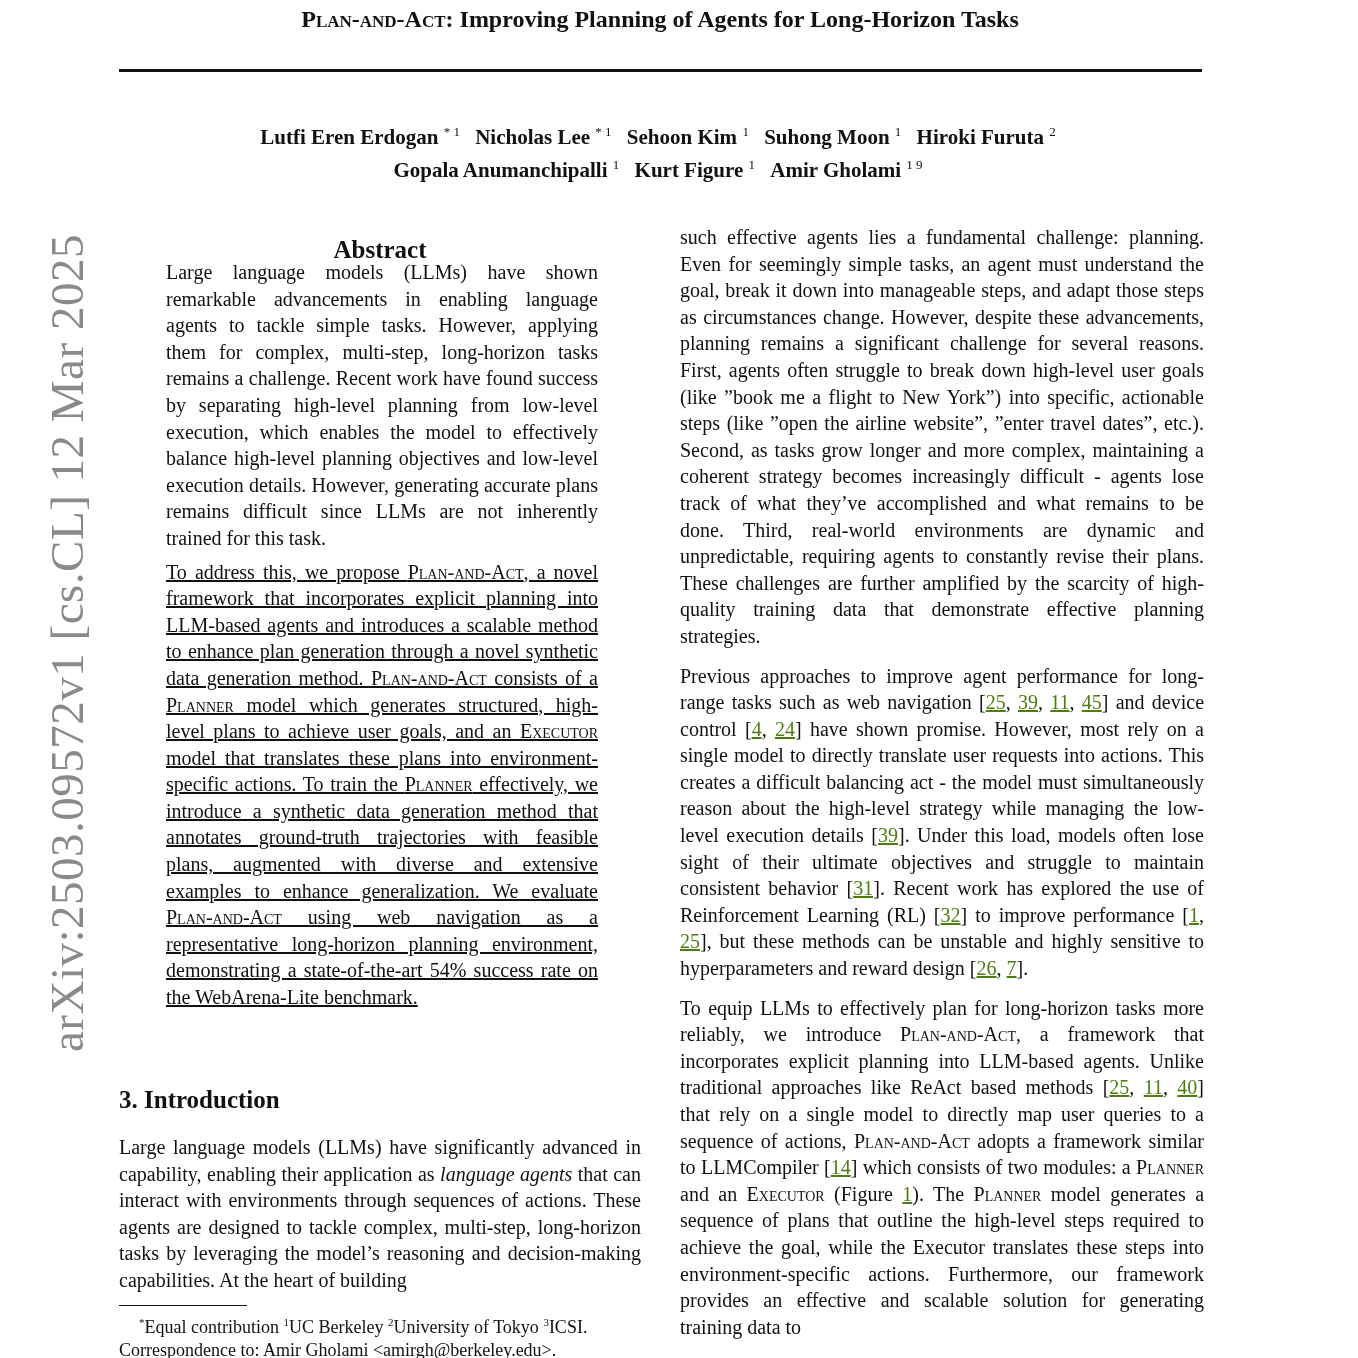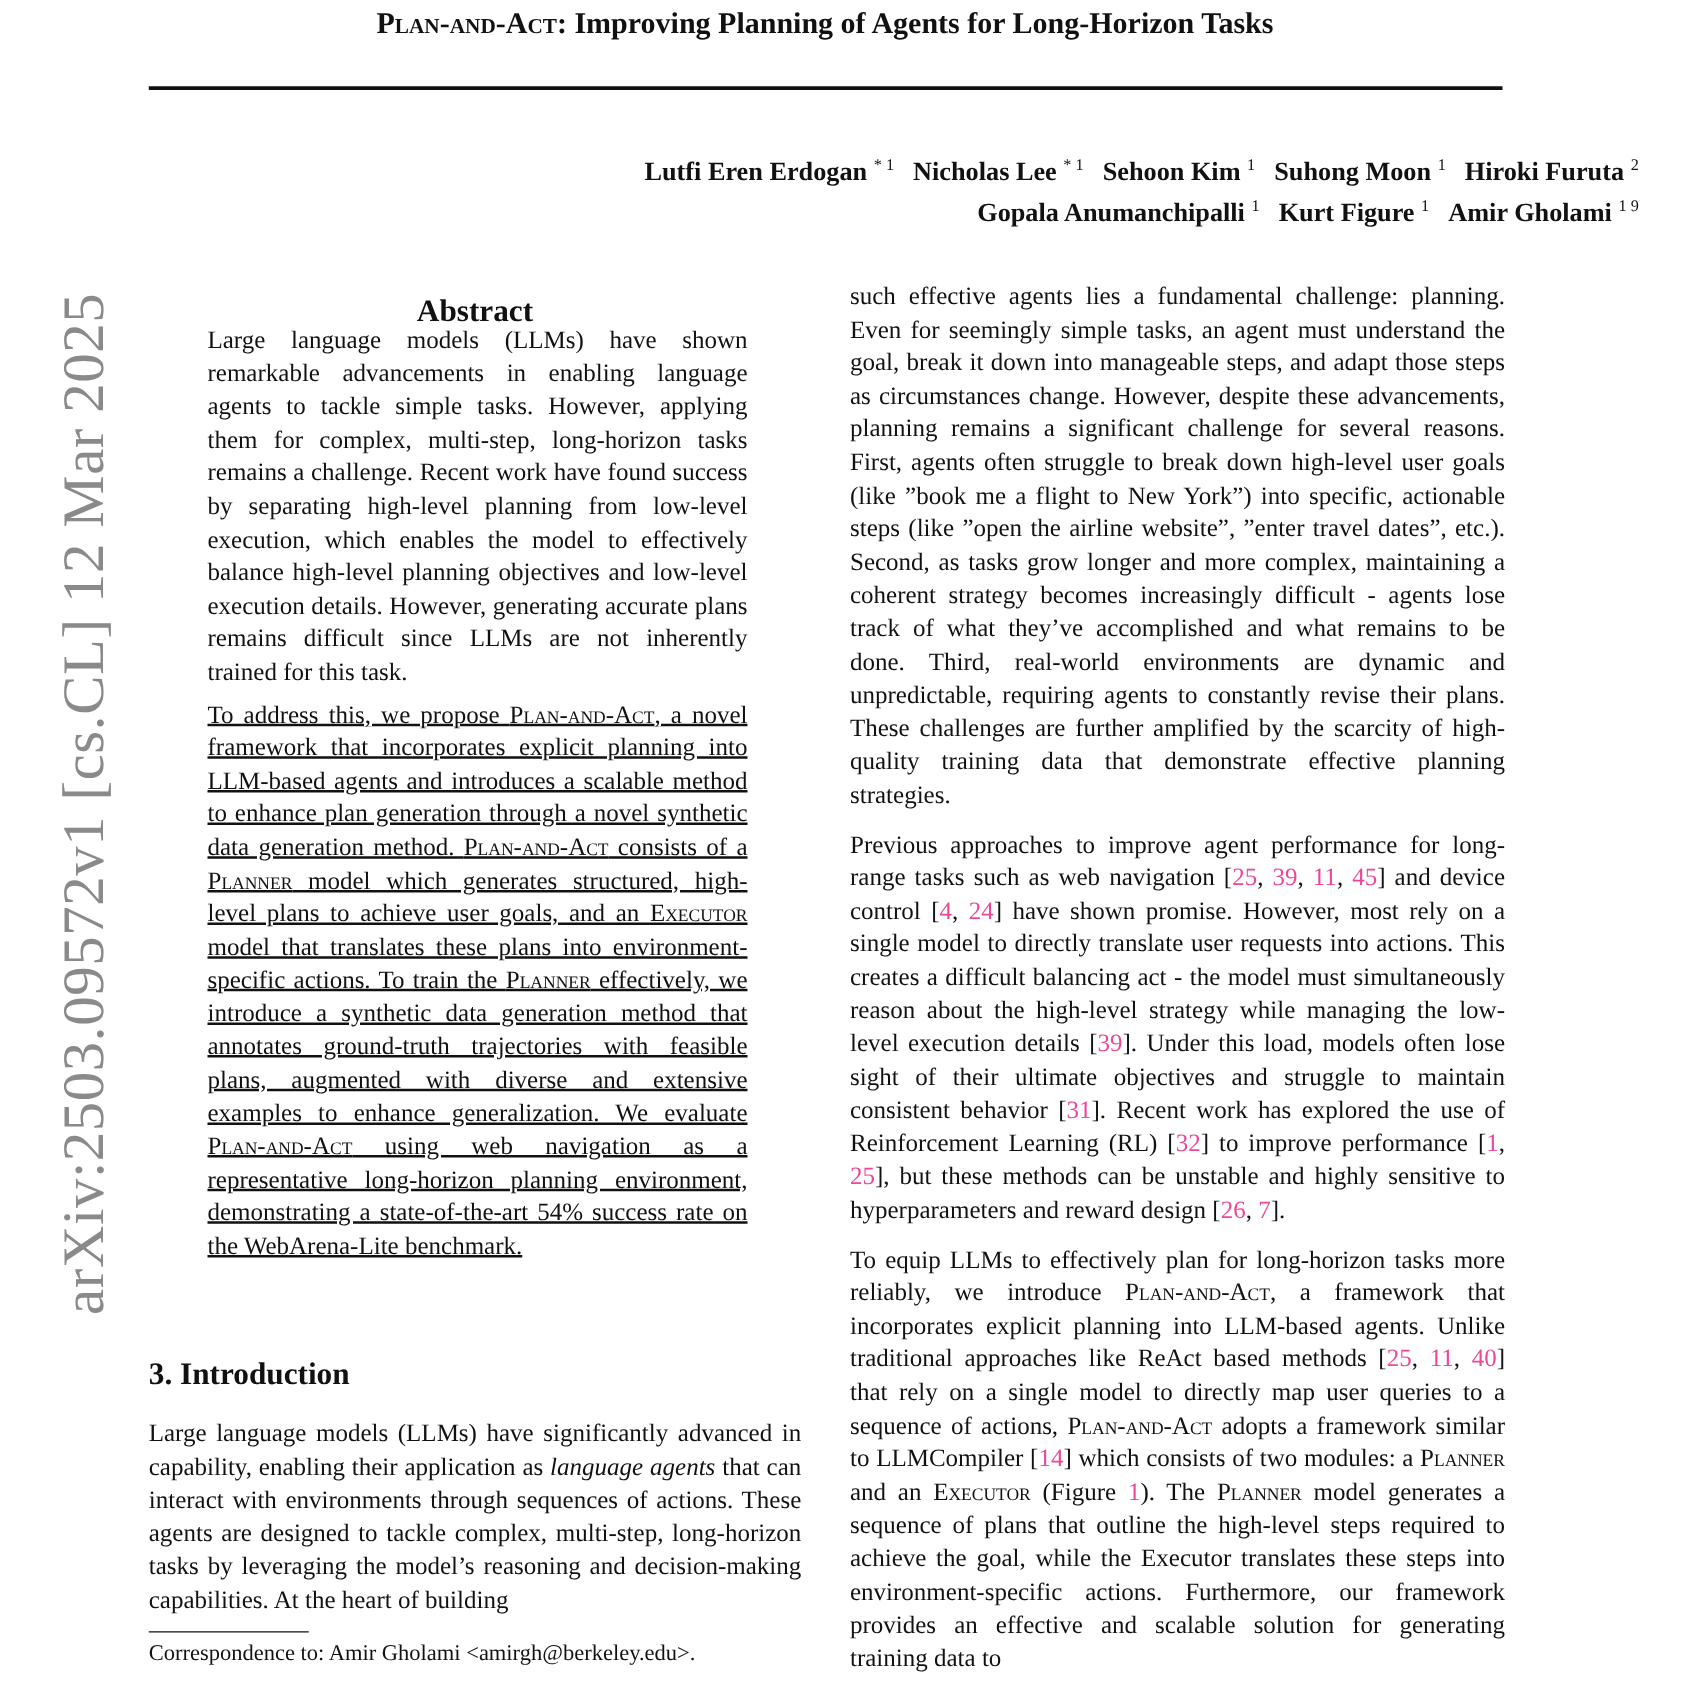--- a/index.html
+++ b/index.html
@@ -1,25 +1,25 @@
 <!DOCTYPE html>
 <html><head>
 <meta charset="utf-8">
 <style>
   html, body { margin:0; padding:0; background:#ffffff; }
   body { width:1358px; height:1358px; position:relative; overflow:hidden;
          font-family:"Liberation Serif", "DejaVu Serif", serif; color:#111; }
   .sc { font-variant: small-caps; }
-  .cite { color:#ec4899; }
+  .cite { color:#4d7c0f;text-decoration:underline; }
   #arxiv-id { position:absolute; left:40px; top:1052px; transform-origin:0 0; transform:rotate(-90deg);
               font-size:47px; color:#8a8a8a; white-space:nowrap; letter-spacing:0.5px; }
   #title { position:absolute; left:0; top:0; width:1320px; text-align:center; font-weight:bold;
            font-size:24px; line-height:38px; }
   #title-rule { position:absolute; left:119px; top:69px; width:1083px; height:3px; background:#111; }
-  #authors { position:absolute; left:0; top:118px; width:1316px; text-align:right; font-weight:bold;
+  #authors { position:absolute; left:0; top:118px; width:1316px; text-align:center; font-weight:bold;
              font-size:21px; line-height:28px; }
   #authors sup { font-weight:normal; font-size:13px; }
   .author { margin:0 5px; }
   #abstract-title { position:absolute; left:164px; top:236px; width:432px; text-align:center;
                     font-weight:bold; font-size:25px; }
   .para { text-align:justify; font-size:20px; line-height:26.6px; margin:0; hyphens:manual; }
   #abstract { position:absolute; left:166px; top:259px; width:432px; }
   #abstract .para + .para { margin-top:7px;text-decoration:underline; }
   #intro-title { position:absolute; left:119px; top:1086px; font-weight:bold; font-size:25px; }
   #intro-p1 { position:absolute; left:119px; top:1134px; width:522px; }
@@ -54,20 +54,21 @@
 <div id="abstract">
   <p class="para">Large language models (LLMs) have shown remarkable advancements in enabling language agents to tackle simple tasks. However, applying them for complex, multi-step, long-horizon tasks remains a challenge.  Recent work have found success by separating high-level planning from low-level execution, which enables the model to effectively balance high-level planning objectives and low-level execution details. However, generating accurate plans remains difficult since LLMs are not inherently trained for this task.</p>
   <p class="para"><span>To address this, we propose </span><span class="sc">Plan-and-Act</span><span>, a novel framework that incorporates explicit planning into LLM-based agents and introduces a scalable method to enhance plan generation through a novel synthetic data generation method. </span><span class="sc">Plan-and-Act</span><span> consists of a </span><span class="sc">Planner</span><span> model which generates structured, high-level plans to achieve user goals, and an </span><span class="sc">Executor</span><span> model that translates these plans into environment-specific actions.  To train the </span><span class="sc">Planner</span><span> effectively, we introduce a synthetic data generation method that annotates ground-truth trajectories with feasible plans, augmented with diverse and extensive examples to enhance generalization.  We evaluate </span><span class="sc">Plan-and-Act</span><span> using web navigation as a representative long-horizon planning environment, demonstrating a state-of-the-art 54% success rate on the WebArena-Lite benchmark.</span></p>
 </div>
 
 <div id="intro-title">3. Introduction</div>
 <p id="intro-p1" class="para"><span>Large language models (LLMs) have significantly advanced in capability, enabling their application as </span><em>language agents</em><span> that can interact with environments through sequences of actions. These agents are designed to tackle complex, multi-step, long-horizon tasks by leveraging the model’s reasoning and decision-making capabilities.  At the heart of building</span></p>
 
 <div id="footnote-rule"></div>
 <div id="footnote">
+  <div class="fn-line1"><sup>*</sup><span>Equal contribution  </span><sup>1</sup><span>UC Berkeley </span><sup>2</sup><span>University of Tokyo </span><sup>3</sup><span>ICSI.</span></div>
   <div>Correspondence to: Amir Gholami &lt;amirgh@berkeley.edu&gt;.</div>
 </div>
 
 <div id="right-col">
   <p class="para">such effective agents lies a fundamental challenge: planning. Even for seemingly simple tasks, an agent must understand the goal, break it down into manageable steps, and adapt those steps as circumstances change. However, despite these advancements, planning remains a significant challenge for several reasons. First, agents often struggle to break down high-level user goals (like ”book me a flight to New York”) into specific, actionable steps (like ”open the airline website”, ”enter travel dates”, etc.).  Second, as tasks grow longer and more complex, maintaining a coherent strategy becomes increasingly difficult - agents lose track of what they’ve accomplished and what remains to be done. Third, real-world environments are dynamic and unpredictable, requiring agents to constantly revise their plans. These challenges are further amplified by the scarcity of high-quality training data that demonstrate effective planning strategies.</p>
   <p class="para"><span>Previous approaches to improve agent performance for long-range tasks such as web navigation [</span><a class="cite">25</a><span>, </span><a class="cite">39</a><span>, </span><a class="cite">11</a><span>, </span><a class="cite">45</a><span>] and device control [</span><a class="cite">4</a><span>, </span><a class="cite">24</a><span>] have shown promise. However, most rely on a single model to directly translate user requests into actions.  This creates a difficult balancing act - the model must simultaneously reason about the high-level strategy while managing the low-level execution details [</span><a class="cite">39</a><span>]. Under this load, models often lose sight of their ultimate objectives and struggle to maintain consistent behavior [</span><a class="cite">31</a><span>]. Recent work has explored the use of Reinforcement Learning (RL) [</span><a class="cite">32</a><span>] to improve performance [</span><a class="cite">1</a><span>, </span><a class="cite">25</a><span>], but these methods can be unstable and highly sensitive to hyperparameters and reward design [</span><a class="cite">26</a><span>, </span><a class="cite">7</a><span>].</span></p>
   <p class="para"><span>To equip LLMs to effectively plan for long-horizon tasks more reliably, we introduce </span><span class="sc">Plan-and-Act</span><span>, a framework that incorporates explicit planning into LLM-based agents. Unlike traditional approaches like ReAct based methods [</span><a class="cite">25</a><span>, </span><a class="cite">11</a><span>, </span><a class="cite">40</a><span>] that rely on a single model to directly map user queries to a sequence of actions, </span><span class="sc">Plan-and-Act</span><span> adopts a framework similar to LLMCompiler [</span><a class="cite">14</a><span>] which consists of two modules: a </span><span class="sc">Planner</span><span> and an </span><span class="sc">Executor</span><span> (Figure </span><a class="cite">1</a><span>). The </span><span class="sc">Planner</span><span> model generates a sequence of plans that outline the high-level steps required to achieve the goal, while the Executor translates these steps into environment-specific actions. Furthermore, our framework provides an effective and scalable solution for generating training data to</span></p>
 </div>
 
 </body></html>

